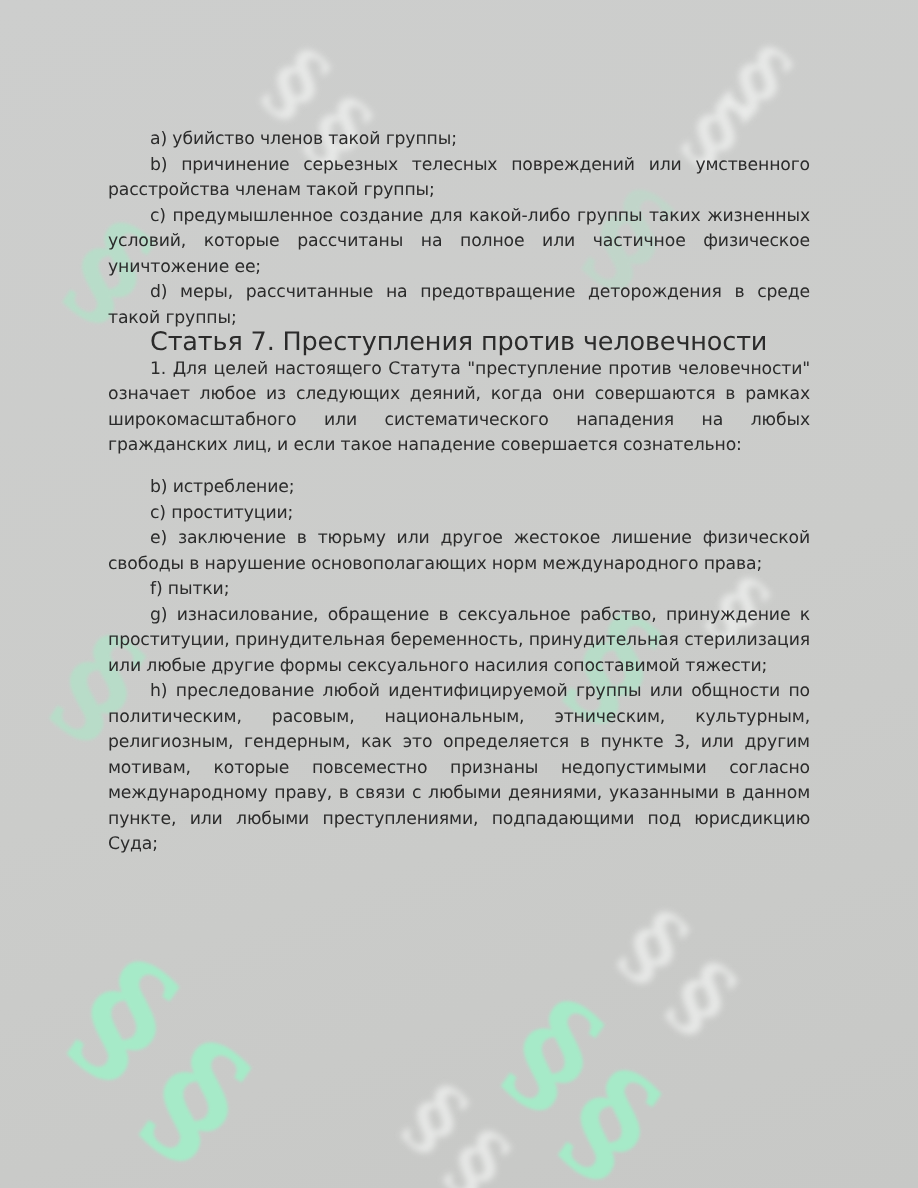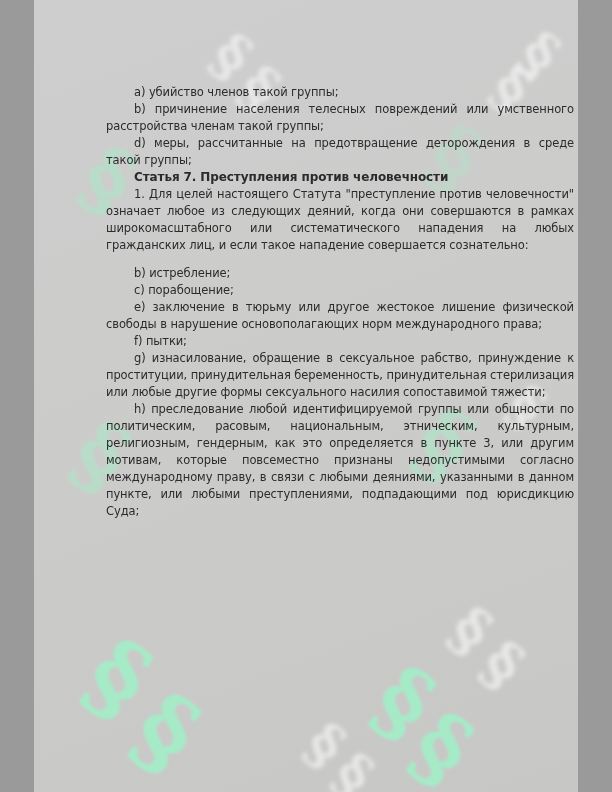--- a/index.html
+++ b/index.html
@@ -2,21 +2,21 @@
 <html><head>
 <meta charset="utf-8">
 <style>
   html, body {
     margin: 0;
     padding: 0;
     background: #9a9a9a;
   }
   .page {
     position: relative;
-    width: 544px;
+    width: 612px;
     height: 792px;
     margin: 0 auto;
     background: linear-gradient(160deg, #cdcecd 0%, #cbccca 55%, #c7c8c6 100%);
     overflow: hidden;
     font-family: "DejaVu Sans", "Liberation Sans", sans-serif;
     color: #2b2b2b;
   }
   
   .wm {
     position: absolute;
@@ -43,22 +43,22 @@
   }
   .content p {
     margin: 0;
     text-align: justify;
     text-align-last: left;
     text-indent: 28px;
   }
   .article-heading {
     margin: 26px 0 18px 0;
     text-align: center;
-    font-weight: 700;
-    font-size: 12px;
+    font-weight: 400;
+    font-size: 17px;
     line-height: 17px;
   }
   .intro { margin-bottom: 11px !important; }
 </style>
 </head>
 <body>
 
 <div class="page">
 
   <span class="wm wm-white" style="left:182px; top:26px;  font-size:60px; transform:rotate(40deg);">§</span>
@@ -80,28 +80,29 @@
   <span class="wm wm-green-bright" style="left:106px; top:682px; font-size:100px; transform:rotate(35deg);">§</span>
 
   <span class="wm wm-green-bright" style="left:346px; top:656px; font-size:92px; transform:rotate(35deg);">§</span>
   <span class="wm wm-green-bright" style="left:384px; top:702px; font-size:92px; transform:rotate(35deg);">§</span>
 
   <span class="wm wm-white" style="left:276px; top:716px; font-size:58px; transform:rotate(40deg);">§</span>
   <span class="wm wm-white" style="left:304px; top:746px; font-size:58px; transform:rotate(40deg);">§</span>
 
   <div class="content">
     <p>a) убийство членов такой группы;</p>
-    <p>b) причинение населения телесных повреждений или умственного расстройства членам такой группы;</p>
+    <p>b) причинение серьезных телесных повреждений или умственного расстройства членам такой группы;</p>
+    <p>c) предумышленное создание для какой-либо группы таких жизненных условий, которые рассчитаны на полное или частичное физическое уничтожение ее;</p>
     <p>d) меры, рассчитанные на предотвращение деторождения в среде такой группы;</p>
 
     <p class="article-heading">Статья 7. Преступления против человечности</p>
 
     <p class="intro">1. Для целей настоящего Статута "преступление против человечности" означает любое из следующих деяний, когда они совершаются в рамках широкомасштабного или систематического нападения на любых гражданских лиц, и если такое нападение совершается сознательно:</p>
 
     <p>b) истребление;</p>
-    <p>c) порабощение;</p>
+    <p>c) проституции;</p>
     <p>e) заключение в тюрьму или другое жестокое лишение физической свободы в нарушение основополагающих норм международного права;</p>
     <p>f) пытки;</p>
     <p>g) изнасилование, обращение в сексуальное рабство, принуждение к проституции, принудительная беременность, принудительная стерилизация или любые другие формы сексуального насилия сопоставимой тяжести;</p>
     <p>h) преследование любой идентифицируемой группы или общности по политическим, расовым, национальным, этническим, культурным, религиозным, гендерным, как это определяется в пункте 3, или другим мотивам, которые повсеместно признаны недопустимыми согласно международному праву, в связи с любыми деяниями, указанными в данном пункте, или любыми преступлениями, подпадающими под юрисдикцию Суда;</p>
   </div>
 
 </div>
 
 </body></html>

